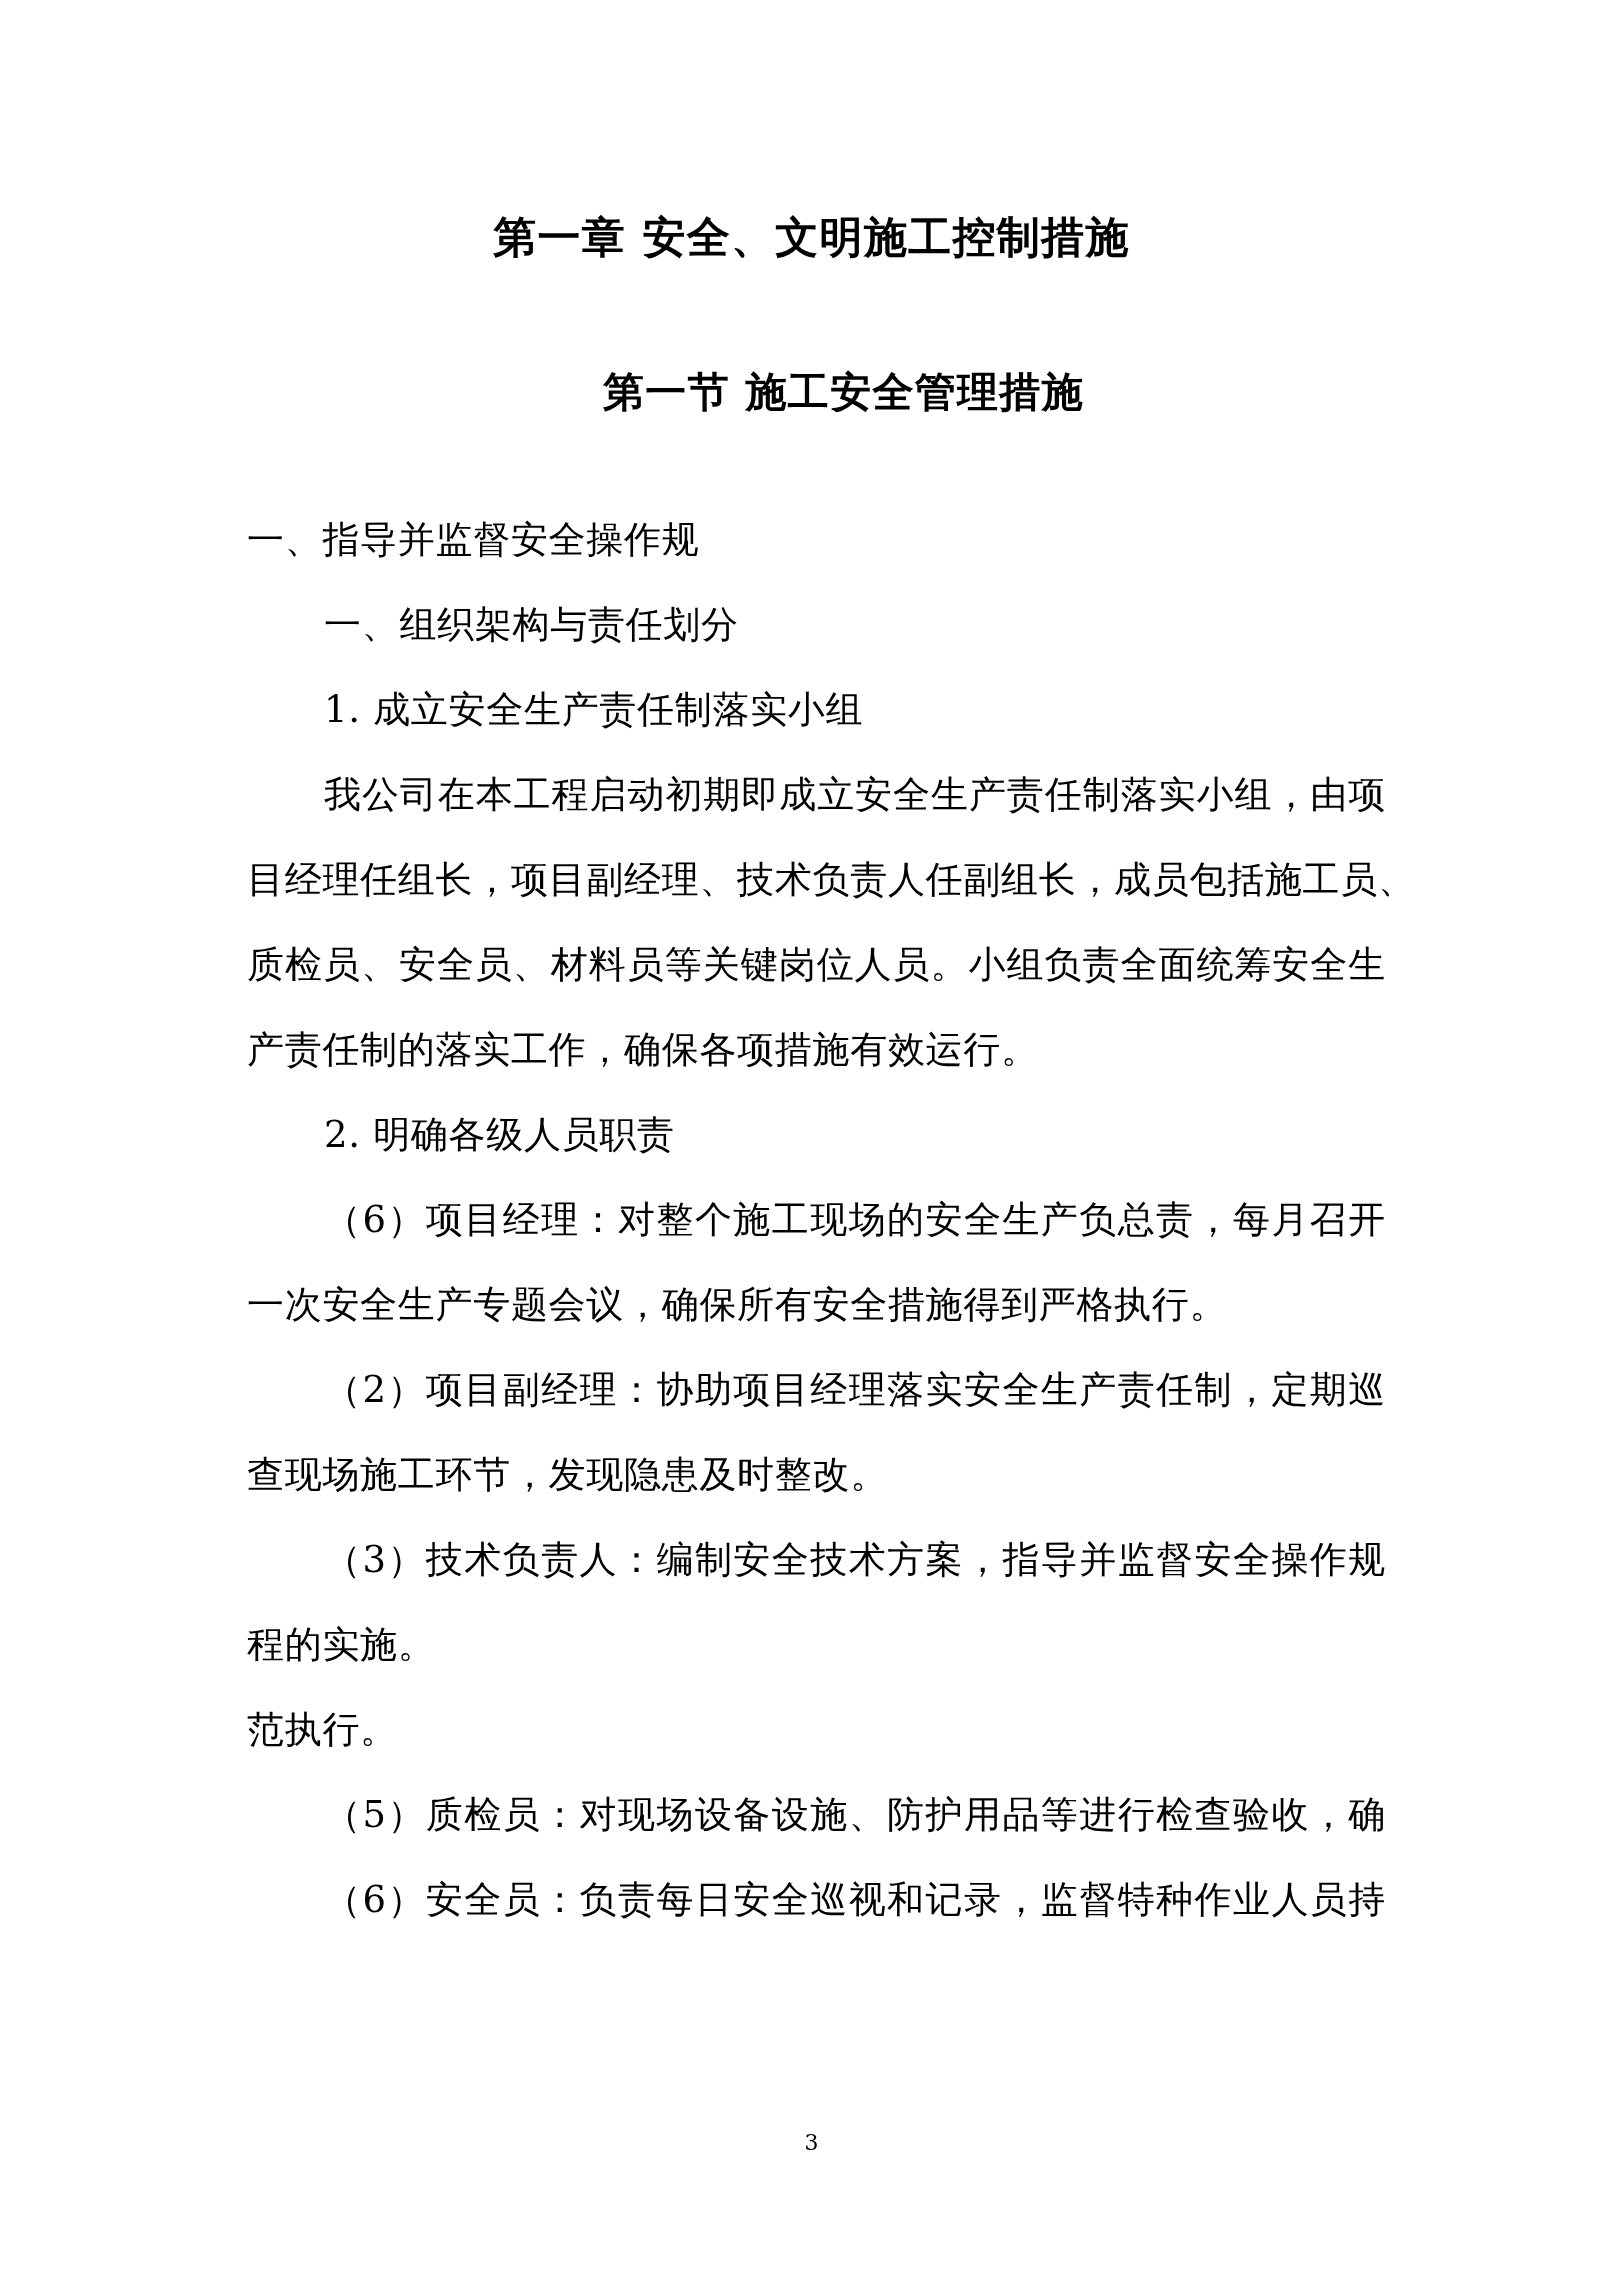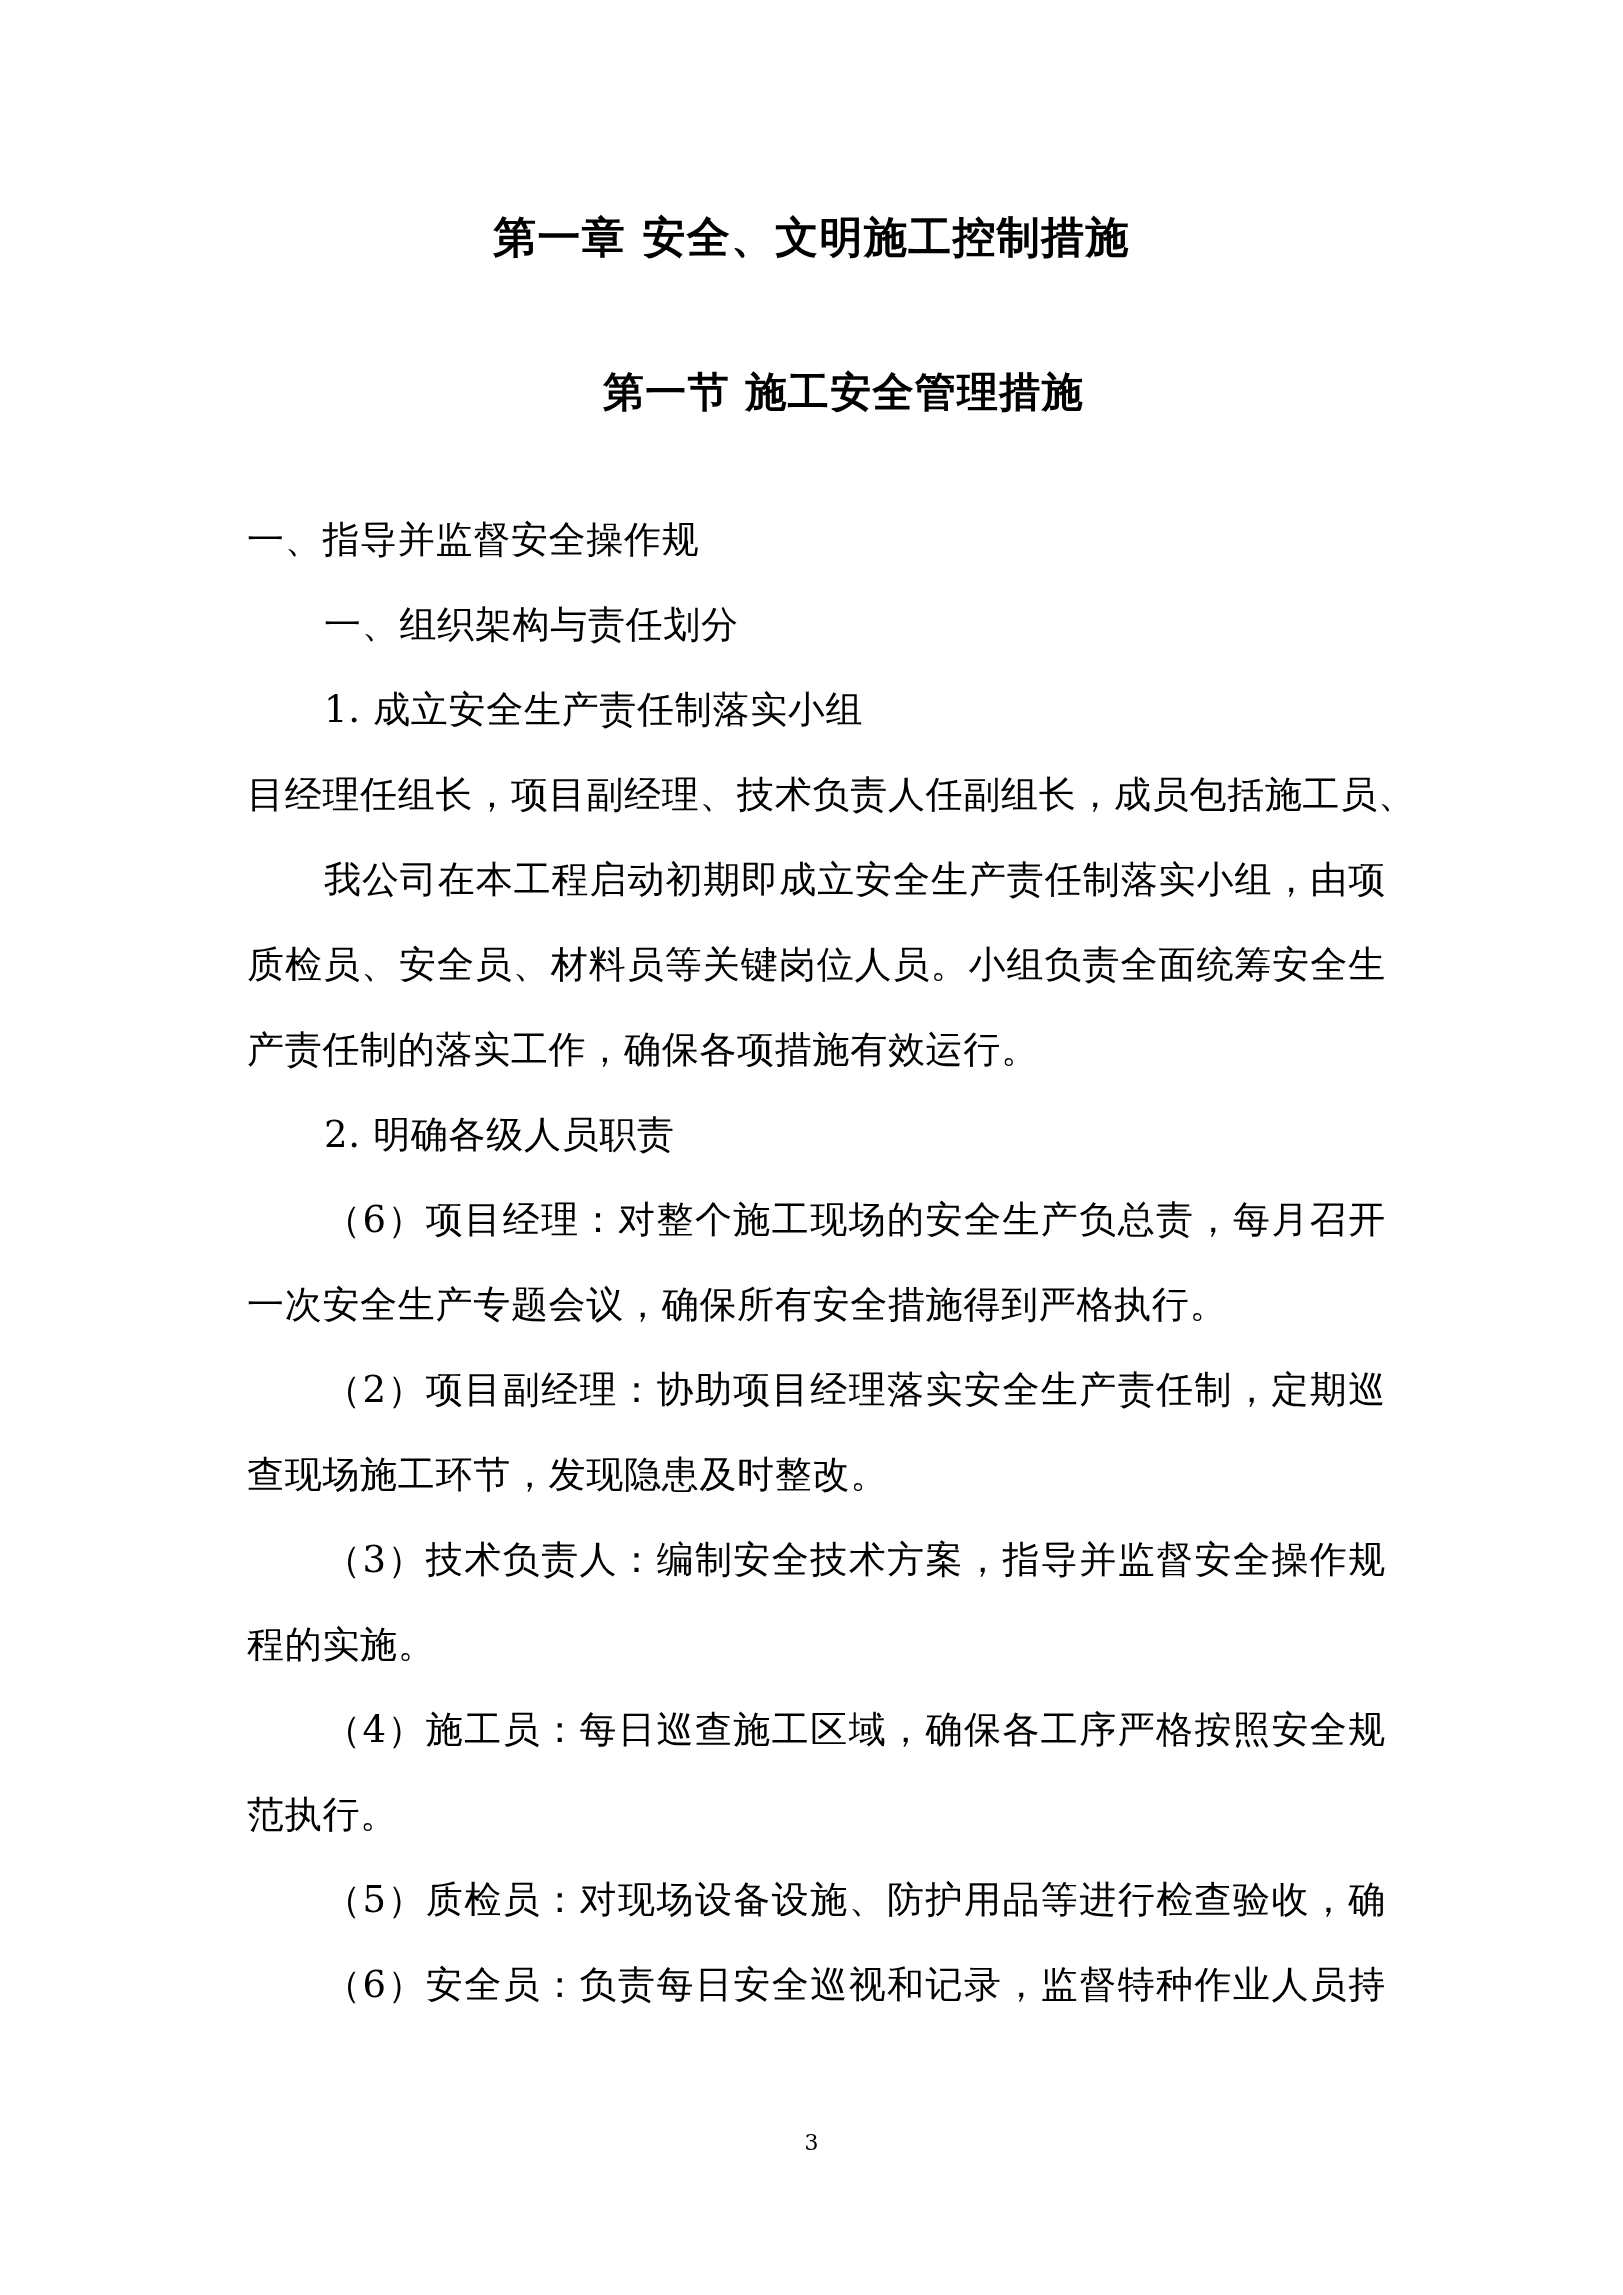--- a/index.html
+++ b/index.html
@@ -19,31 +19,30 @@
 </head>
 <body>
 
 <div class="page">
   <div class="h1">第一章 安全、文明施工控制措施</div>
   <div class="h2">第一节 施工安全管理措施</div>
   <div class="body" id="body">
       <div class="line">一、指导并监督安全操作规</div>
       <div class="line ind">一、组织架构与责任划分</div>
       <div class="line ind">1. 成立安全生产责任制落实小组</div>
+      <div class="line ind just">我公司在本工程启动初期即成立安全生产责任制落实小组，由项</div>
       <div class="line just">目经理任组长，项目副经理、技术负责人任副组长，成员包括施工员、</div>
-      <div class="line ind just">我公司在本工程启动初期即成立安全生产责任制落实小组，由项</div>
       <div class="line just">质检员、安全员、材料员等关键岗位人员。小组负责全面统筹安全生</div>
       <div class="line">产责任制的落实工作，确保各项措施有效运行。</div>
       <div class="line ind">2. 明确各级人员职责</div>
       <div class="line ind just">（6）项目经理：对整个施工现场的安全生产负总责，每月召开</div>
       <div class="line">一次安全生产专题会议，确保所有安全措施得到严格执行。</div>
       <div class="line ind just">（2）项目副经理：协助项目经理落实安全生产责任制，定期巡</div>
       <div class="line">查现场施工环节，发现隐患及时整改。</div>
       <div class="line ind just">（3）技术负责人：编制安全技术方案，指导并监督安全操作规</div>
       <div class="line">程的实施。</div>
-      <div class="line ind just">（4）施工员：每日巡查施工区域，确保各工序严格按照安全规</div>
       <div class="line">范执行。</div>
       <div class="line ind just">（5）质检员：对现场设备设施、防护用品等进行检查验收，确</div>
       <div class="line ind just">（6）安全员：负责每日安全巡视和记录，监督特种作业人员持</div>
     </div>
   <div class="pageno">3</div>
 </div>
 
 
 </body></html>

